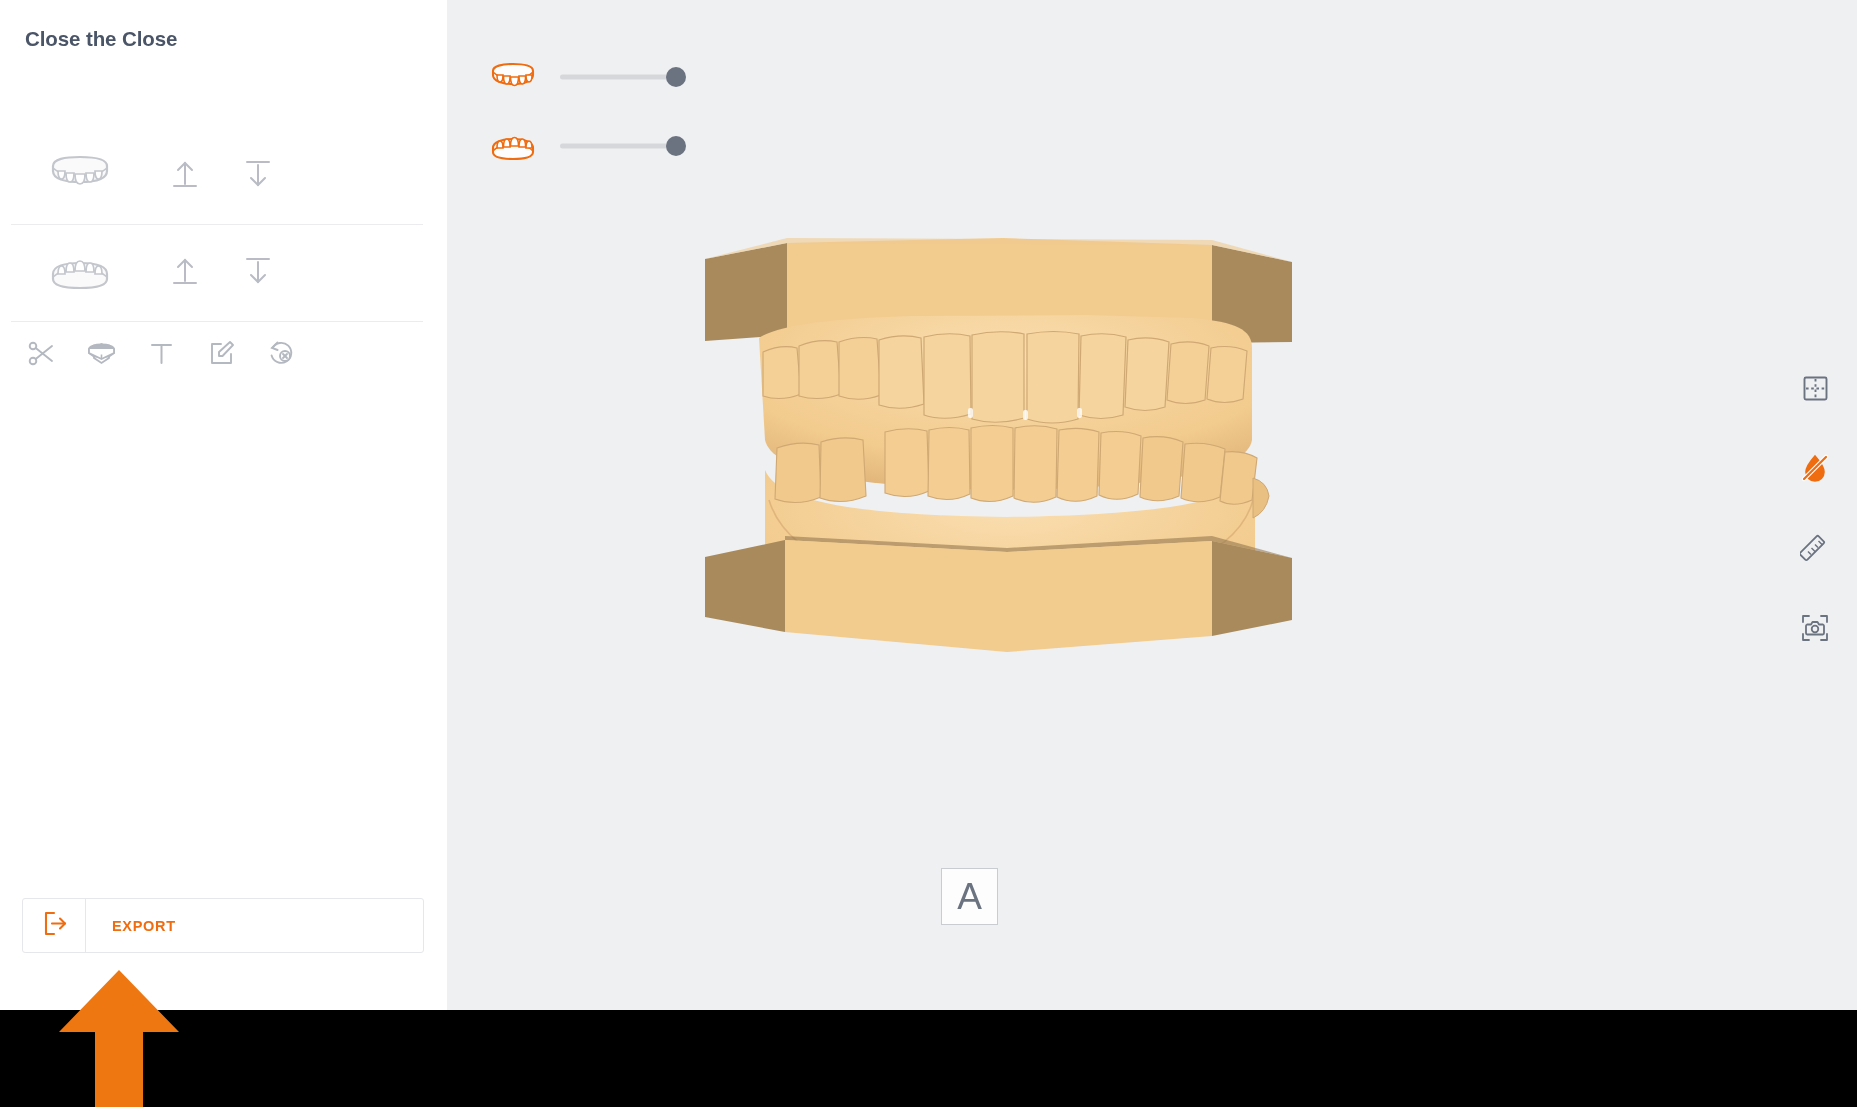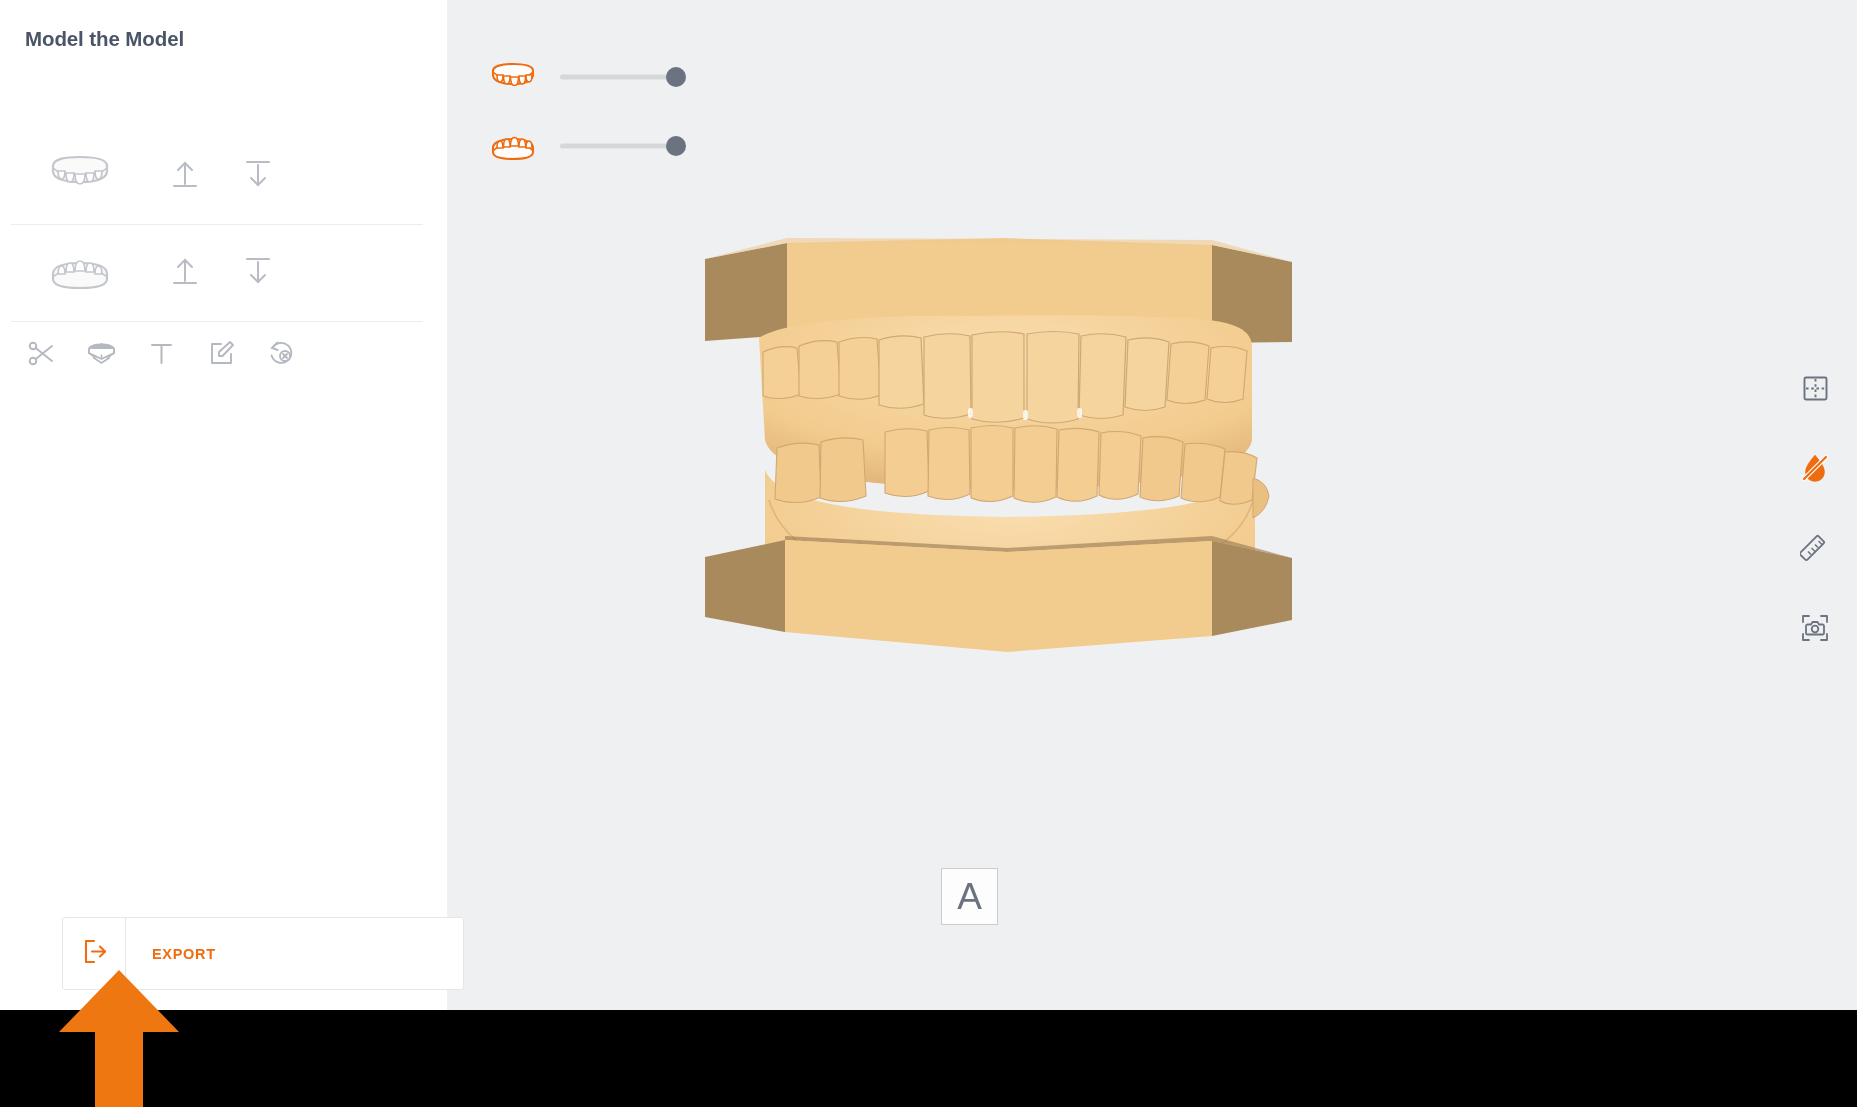--- a/index.html
+++ b/index.html
@@ -73,30 +73,29 @@
     height: 60px;
     display: flex;
     align-items: center;
     justify-content: center;
     cursor: pointer;
   }
 
   
   .export-btn {
     position: absolute;
-    left: 22px; top: 917px;
+    left: 22px; top: 898px;
     width: 402px;
-    height: 73px;
+    height: 55px;
     background: #ffffff;
     border: 1px solid #e6e7ea;
     border-radius: 3px;
     display: flex;
     align-items: stretch;
     cursor: pointer;
-    margin-left: 40px;
   }
   .export-icon-box {
     width: 63px;
     display: flex;
     align-items: center;
     justify-content: center;
     border-right: 1px solid #e6e7ea;
   }
   .export-label {
     display: flex;
@@ -222,21 +221,21 @@
     z-index: 20;
   }
 </style>
 </head>
 <body>
 
 <div class="app">
 
   <aside class="sidebar">
 
-    <div class="sidebar-title">Model the Model</div>
+    <div class="sidebar-title">Close the Close</div>
 
     <div class="arch-rows">
 
       <div class="arch-row">
         <div class="cell cell-arch">
           <span>
             <svg width="62" height="38" viewBox="0 0 62 38" fill="none">
               <path d="M4 11 C4 4, 16 2, 31 2 C46 2, 58 4, 58 11 L58 16 C58 24, 46 27, 31 27 C16 27, 4 24, 4 16 Z" fill="#fafafb" stroke="#c3c6cc" stroke-width="2.2"></path>
               <path d="M4 13 C10 19, 20 21, 31 21 C42 21, 52 19, 58 13" stroke="#c3c6cc" stroke-width="1.6" fill="none"></path>
               <path d="M9 16 q0 8 3.5 8 q3.5 0 3.5 -8 z" fill="#ffffff" stroke="#c3c6cc" stroke-width="1.7"></path>

